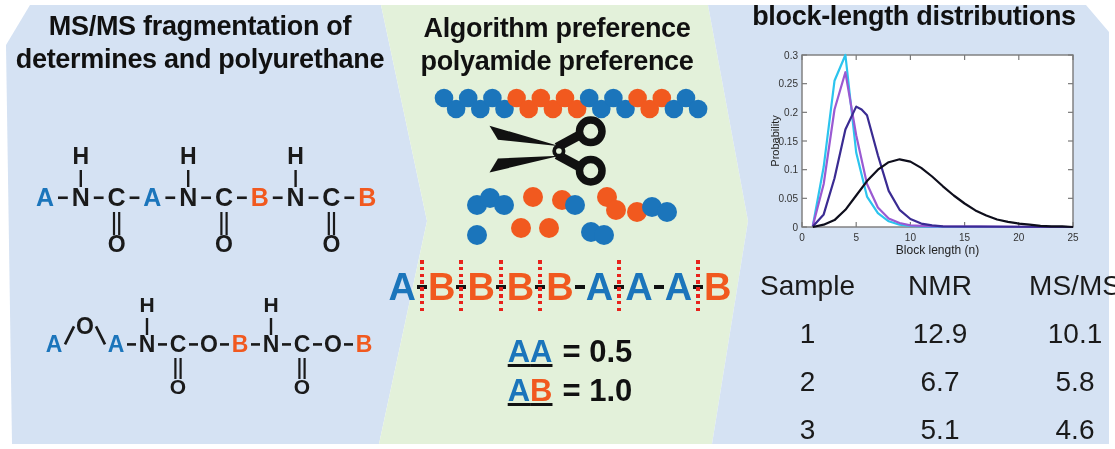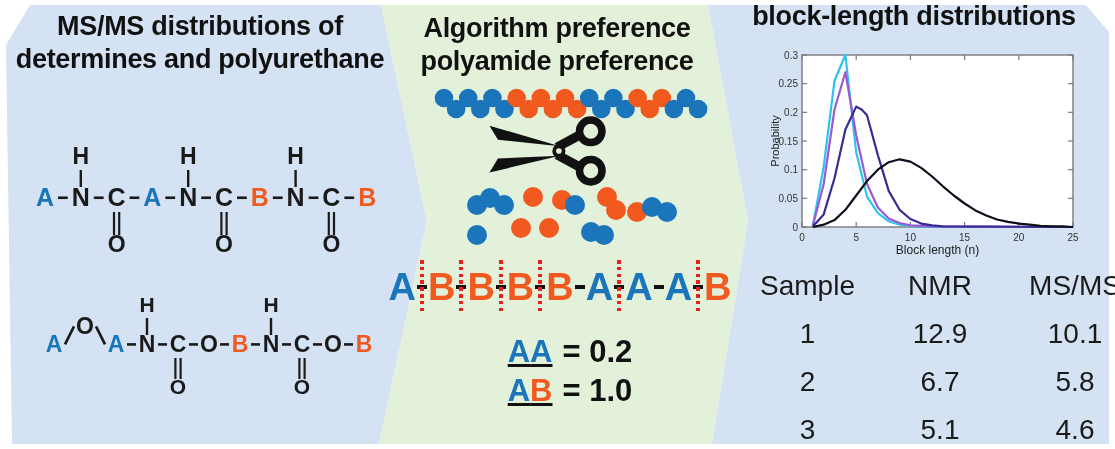--- a/index.html
+++ b/index.html
@@ -36,21 +36,21 @@
   svg text{font-family:"Liberation Sans",sans-serif;}
 </style>
 </head>
 <body>
 
 <div class="panel panel-left-bg"></div>
 <div class="panel panel-mid-bg"></div>
 <div class="panel panel-right-bg"></div>
 
 <div class="abs title" id="left-title">
-  <div>MS/MS distributions of</div>
+  <div>MS/MS fragmentation of</div>
   <div>determines and polyurethane</div>
 </div>
 <div class="abs" id="mol1-slot"><svg width="362" height="118">
       <text x="20" y="66" text-anchor="middle" font-size="25" font-weight="bold" fill="#1b75bb">A</text>
       <text x="55.8" y="66" text-anchor="middle" font-size="25" font-weight="600" fill="#1a1a1a">N</text>
       <text x="55.8" y="24" text-anchor="middle" font-size="23" font-weight="600" fill="#1a1a1a">H</text>
       <line x1="55.8" y1="30" x2="55.8" y2="47" stroke="#1a1a1a" stroke-width="2.4"></line>
       <text x="91.6" y="66" text-anchor="middle" font-size="25" font-weight="600" fill="#1a1a1a">C</text>
       <text x="91.6" y="112" text-anchor="middle" font-size="23" font-weight="600" fill="#1a1a1a">O</text>
       <line x1="89" y1="72" x2="89" y2="95" stroke="#1a1a1a" stroke-width="2.2"></line>
@@ -211,21 +211,21 @@
     <span class="seq-letter" style="color: rgb(27, 117, 187);">A</span>
     <span class="seq-junction">
       <span class="seq-dash"></span>
       <span class="seq-cut"></span>
     </span>
     <span class="seq-letter" style="color: rgb(241, 89, 31);">B</span>
   </div>
 <div class="abs" id="prefs-slot">
     <div class="pref-row">
       <span class="pref-pair"><span style="color: rgb(27, 117, 187);">A</span><span style="color: rgb(27, 117, 187);">A</span></span>
-      <span>= 0.2</span>
+      <span>= 0.5</span>
     </div>
     <div class="pref-row">
       <span class="pref-pair"><span style="color: rgb(27, 117, 187);">A</span><span style="color: rgb(241, 89, 31);">B</span></span>
       <span>= 1.0</span>
     </div>
   </div>
 
 <div class="abs title" id="right-title">block-length distributions</div>
 <div class="abs" id="chart-slot"><svg width="345" height="215">
       <rect x="32" y="10" width="271" height="172" fill="#ffffff" stroke="#7a7a7a" stroke-width="1.4"></rect>

